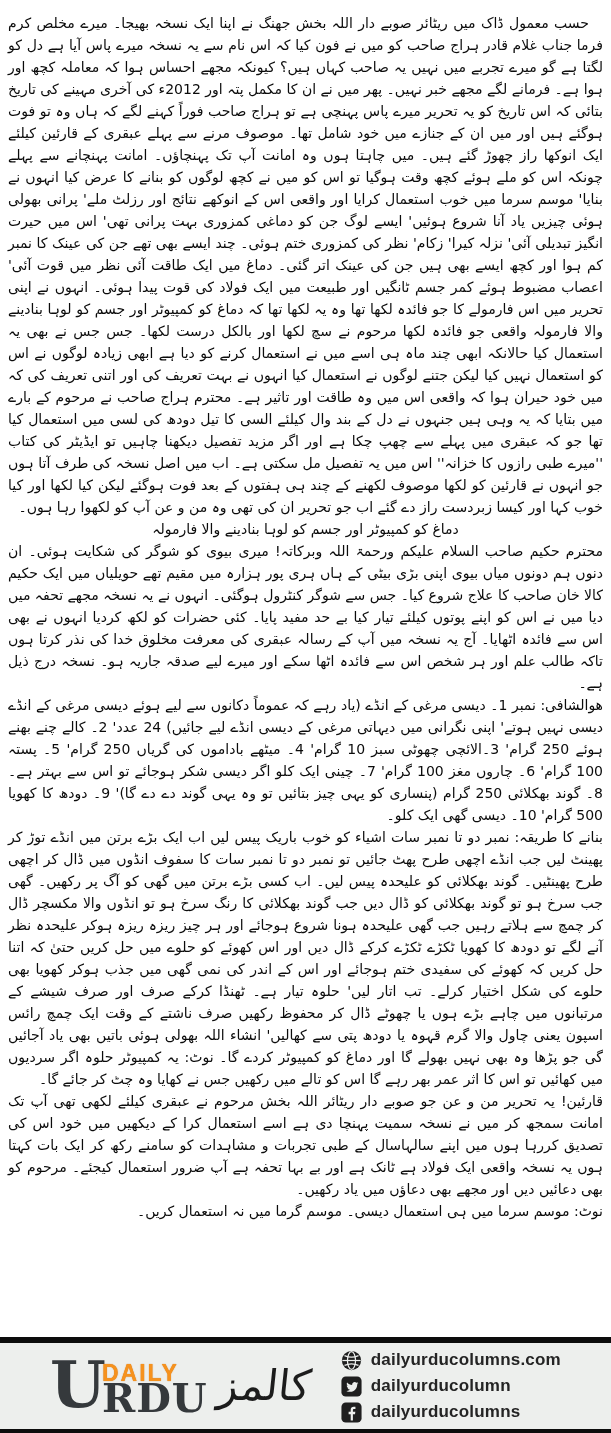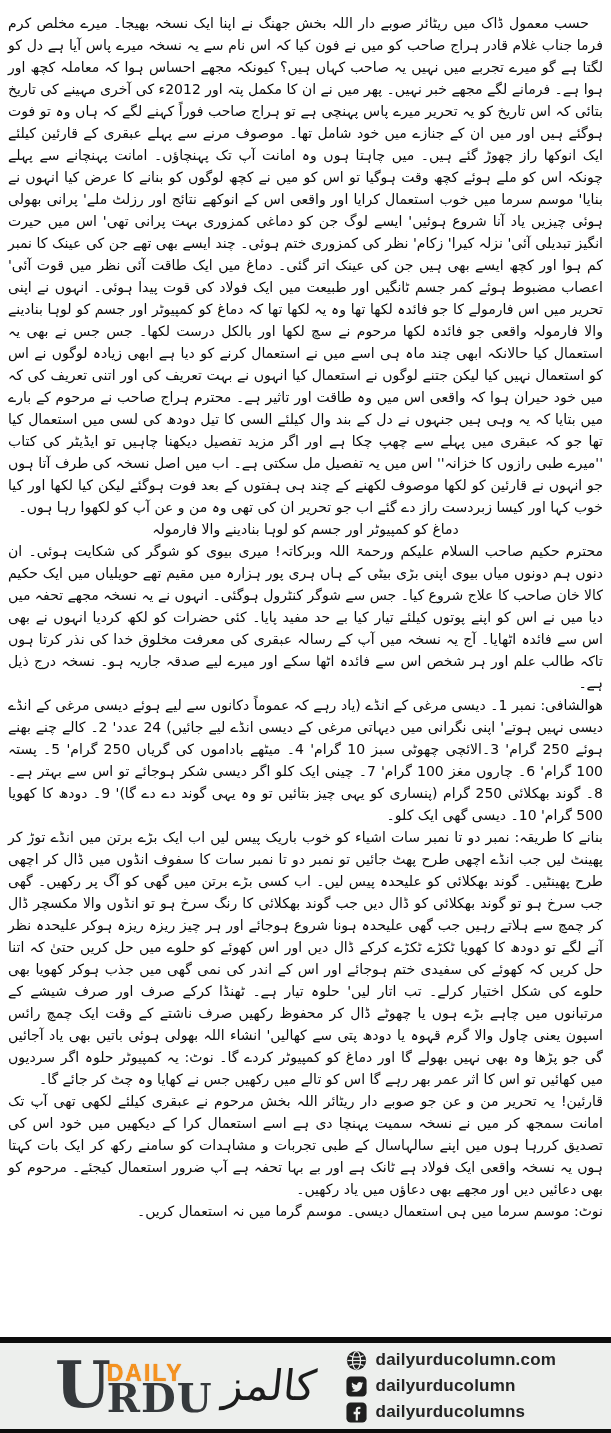--- a/index.html
+++ b/index.html
@@ -128,21 +128,21 @@
   <div class="social">
 
     <a class="social-row">
       <svg class="icon" viewBox="0 0 24 24">
         <circle cx="12" cy="12" r="11" fill="#1f1f1f"></circle>
         <ellipse cx="12" cy="12" rx="4.6" ry="10.2" fill="none" stroke="#edefed" stroke-width="1.4"></ellipse>
         <line x1="1.5" y1="12" x2="22.5" y2="12" stroke="#edefed" stroke-width="1.4"></line>
         <path d="M4 6.4 Q12 10 20 6.4" fill="none" stroke="#edefed" stroke-width="1.4"></path>
         <path d="M4 17.6 Q12 14 20 17.6" fill="none" stroke="#edefed" stroke-width="1.4"></path>
       </svg>
-      <span class="social-label">dailyurducolumn.com</span>
+      <span class="social-label">dailyurducolumns.com</span>
     </a>
 
     <a class="social-row">
       <svg class="icon" viewBox="0 0 24 24">
         <rect x="0.5" y="0.5" width="23" height="23" rx="5" fill="#1f1f1f"></rect>
         <path d="M19.8 8.2c-.5.2-1 .4-1.6.5.6-.4 1-.9 1.2-1.6-.5.3-1.1.6-1.8.7a2.8 2.8 0 0 0-4.9 1.9c0 .2 0 .4.1.6-2.3-.1-4.4-1.2-5.8-2.9-.2.4-.4.9-.4 1.4 0 1 .5 1.9 1.3 2.4-.5 0-.9-.1-1.3-.3v.1c0 1.4 1 2.5 2.3 2.8-.2.1-.5.1-.8.1l-.5-.1c.4 1.1 1.4 2 2.7 2a5.7 5.7 0 0 1-4.2 1.2A8 8 0 0 0 10.4 18c5.2 0 8.1-4.3 8.1-8.1v-.4c.5-.3 1-.8 1.3-1.3z" fill="#edefed"></path>
       </svg>
       <span class="social-label">dailyurducolumn</span>
     </a>
 

